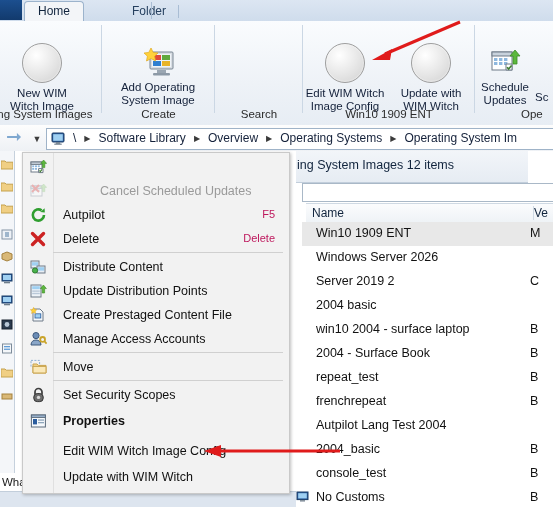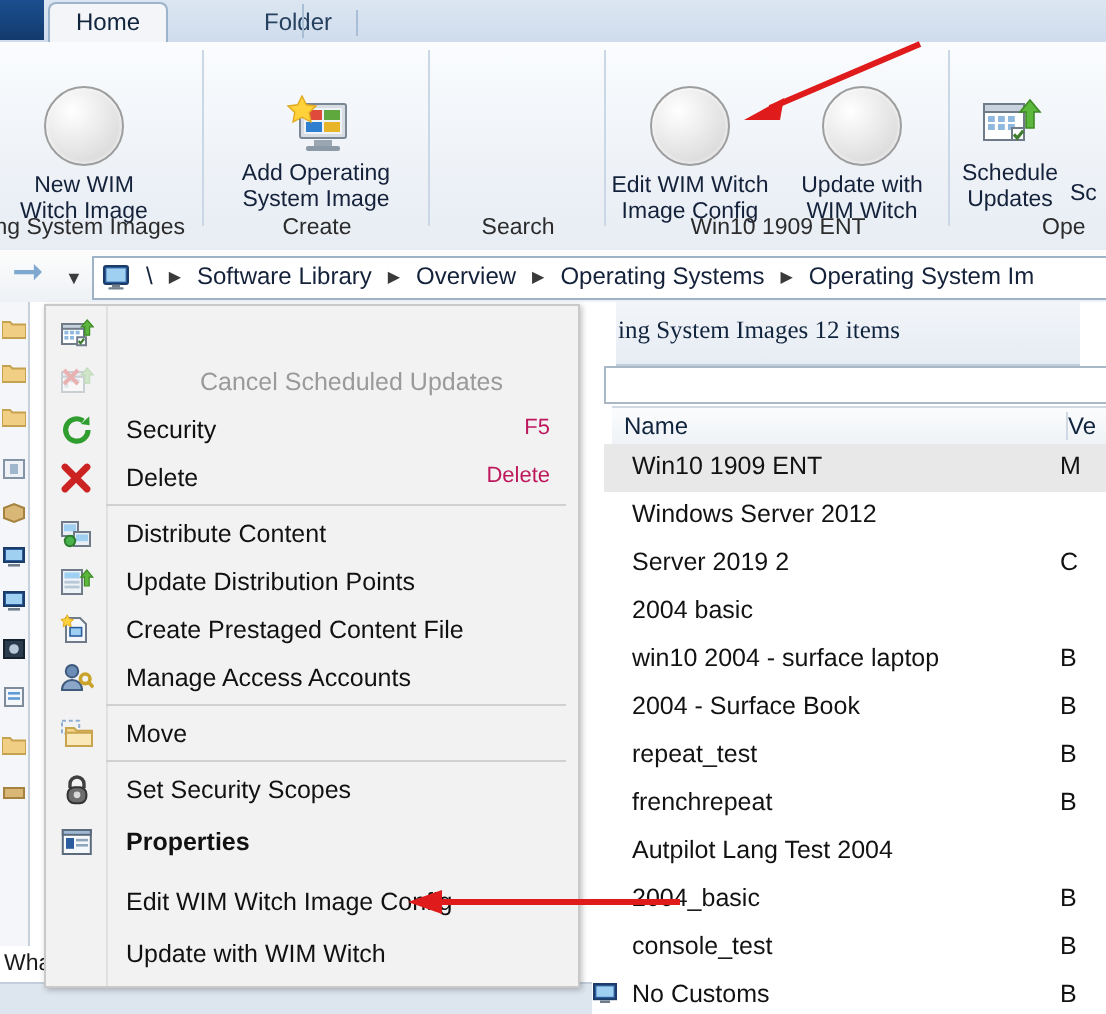--- a/index.html
+++ b/index.html
@@ -52,22 +52,22 @@
   #content{position:absolute;left:0;top:151px;width:553px;height:356px;background:#ffffff;}
 
   
   #navpane{position:absolute;left:0;top:0;width:14px;height:322px;background:#f4f6f9;border-right:1px solid #c6d1dd;}
   .navicon{position:absolute;left:1px;width:12px;height:11px;}
   #whatsnew{position:absolute;left:2px;top:325px;font-size:11.5px;color:#1a1a1a;white-space:nowrap;}
   #navfooter{position:absolute;left:0;top:340px;width:296px;height:16px;background:#dde5ef;border-top:1px solid #c2cedb;}
 
   
   #listpane{position:absolute;left:296px;top:0;width:257px;height:356px;background:#ffffff;}
-  #list-title{position:absolute;left:12px;top:0;width:232px;height:31px;
-    background:linear-gradient(#f2f5f9,#e6ecf3);border-bottom:1px solid #c2cedb;font-family:Liberation Serif, serif;}
+  #list-title{position:absolute;left:0;top:0;width:232px;height:31px;
+    background:linear-gradient(#f2f5f9,#e6ecf3);border-bottom:1px solid #c2cedb;}
   #list-title span{position:absolute;left:1px;top:7px;font-size:12.5px;color:#11243d;white-space:nowrap;}
   #searchbar{position:absolute;left:6px;top:32px;width:251px;height:17px;background:#ffffff;border:1px solid #a9b8c7;border-right:none;}
   #hdrrow{position:absolute;left:10px;top:52px;width:251px;height:19px;
     background:linear-gradient(#fbfcfd,#eef2f6);border-top:1px solid #cfd9e3;border-bottom:1px solid #cfd9e3;}
   .hcell{position:absolute;top:0;height:19px;line-height:19px;font-size:12px;color:#11243d;padding-left:6px;}
   .hcell .hsep{position:absolute;right:0;top:2px;width:1px;height:14px;background:#cfd9e3;}
 
   #rows{position:absolute;left:6px;top:71px;width:251px;}
   .row{position:relative;height:24px;}
   .row.sel{background:#e8e8e8;}
@@ -276,21 +276,21 @@
         <span>Ve</span>
       </div>
     </div>
 
     <div id="rows">
       <div class="row sel">
         <span class="rname">Win10 1909 ENT</span>
         <span class="rver">M</span>
       </div>
       <div class="row">
-        <span class="rname">Windows Server 2012</span>
+        <span class="rname">Windows Server 2026</span>
         <span class="rver"></span>
       </div>
       <div class="row">
         <span class="rname">Server 2019 2</span>
         <span class="rver">C</span>
       </div>
       <div class="row">
         <span class="rname">2004 basic</span>
         <span class="rver"></span>
       </div>
@@ -370,21 +370,21 @@
       <path d="M13.6 1 l3 3.4 h-1.8 v4.2h-2.4V4.4H10.6z" fill="#a6d898" stroke="#8bbf7e" stroke-width=".6"></path>
     </svg>
     <span class="mlbl">Cancel Scheduled Updates</span>
   </div>
 
   <div class="mi" style="top:50px;">
     <svg class="micon" width="17" height="16" viewBox="0 0 17 16">
       <path d="M14 8 a5.6 5.6 0 1 1 -2.4 -4.6" fill="none" stroke="#2f9e2f" stroke-width="2.6"></path>
       <path d="M14.6 1.2 l0.2 4.4 -4.4 -0.6z" fill="#2f9e2f"></path>
     </svg>
-    <span class="mlbl">Security</span>
+    <span class="mlbl">Autpilot</span>
     <span class="acc">F5</span>
   </div>
 
   <div class="mi" style="top:74px;">
     <svg class="micon" width="17" height="16" viewBox="0 0 17 16">
       <path d="M2.5 2.5 L13.5 13.5 M13.5 2.5 L2.5 13.5" stroke="#cc2222" stroke-width="3.4" stroke-linecap="round"></path>
     </svg>
     <span class="mlbl">Delete</span>
     <span class="acc">Delete</span>
   </div>

